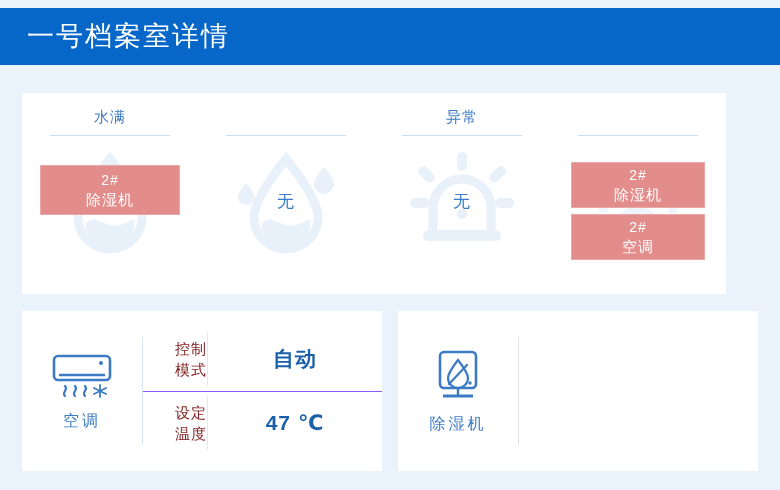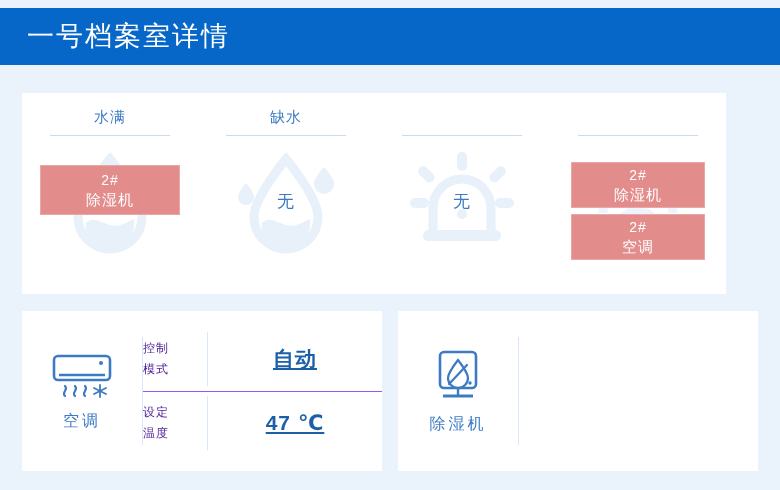--- a/index.html
+++ b/index.html
@@ -94,27 +94,27 @@
   }
   .vdiv{
     width:1px;height:108px;background:#d9e7f4;flex:0 0 1px;
   }
   .rows{flex:1;display:flex;flex-direction:column;height:128px;}
   .row{
     flex:1;display:flex;align-items:center;
   }
   .row + .row{border-top:1px solid #8b5cf6;}
   .row-label{
-    width:64px;flex:0 0 64px;text-align:left;
-    color:#4c1d95;font-size:12px;line-height:21px;letter-spacing:1px;
+    width:64px;flex:0 0 64px;text-align:right;
+    color:#7f1d1d;font-size:15px;line-height:21px;letter-spacing:1px;
   }
   .row-sep{width:1px;height:54px;background:#dbe8f5;flex:0 0 1px;}
   .row-value{
     flex:1;text-align:center;color:#1a5fa8;
-    font-size:21px;font-weight:bold;letter-spacing:1px;text-decoration:underline;
+    font-size:21px;font-weight:bold;letter-spacing:1px;
   }
   .panel-single .rows{justify-content:center;}
   .panel-single .row{flex:0 0 60px;}
   .panel-single .row-value{font-size:22px;}
 </style>
 </head>
 <body>
 
 <div class="page">
 
@@ -137,34 +137,34 @@
       </div>
       <div class="badges single">
         <div class="badge">
           <span class="num">2#</span>
           <span class="nm">除湿机</span>
         </div>
       </div>
     </div>
 
     <div class="card">
-      <div class="card-title">缺水</div>
       <div class="card-underline"></div>
       <div class="watermark">
         <svg width="104" height="112" viewBox="0 0 104 112">
           <path d="M52 14 C52 14 20 52 20 72 a32 32 0 0 0 64 0 C84 52 52 14 52 14 Z" fill="none" stroke="#e8f0f9" stroke-width="9"></path>
           <path d="M28 78 c8 -7 14 -1 24 2 c10 3 16 -3 24 -6 c2 18 -11 30 -24 30 c-13 0 -26 -10 -24 -26 Z" fill="#e8f0f9"></path>
           <path d="M90 22 c0 0 -10 11 -10 17 a10 10 0 0 0 20 0 c0 -6 -10 -17 -10 -17 Z" fill="#e8f0f9"></path>
           <path d="M12 38 c0 0 -8 9 -8 14 a8 8 0 0 0 16 0 c0 -5 -8 -14 -8 -14 Z" fill="#e8f0f9"></path>
         </svg>
       </div>
       <div class="wm-text">无</div>
     </div>
 
     <div class="card">
+      <div class="card-title">异常</div>
       <div class="card-underline"></div>
       <div class="watermark">
         <svg width="110" height="110" viewBox="0 0 110 110">
           <path d="M26 86 V62 a29 29 0 0 1 58 0 V86" fill="none" stroke="#e8f0f9" stroke-width="9"></path>
           <rect x="16" y="84" width="78" height="11" rx="5.5" fill="#e8f0f9"></rect>
           <circle cx="55" cy="68" r="5" fill="#e8f0f9"></circle>
           <rect x="50" y="6" width="10" height="19" rx="5" fill="#e8f0f9"></rect>
           <rect x="3" y="52" width="19" height="10" rx="5" fill="#e8f0f9"></rect>
           <rect x="88" y="52" width="19" height="10" rx="5" fill="#e8f0f9"></rect>
           <rect x="14" y="19" width="10" height="19" rx="5" fill="#e8f0f9" transform="rotate(-45 19 28)"></rect>

